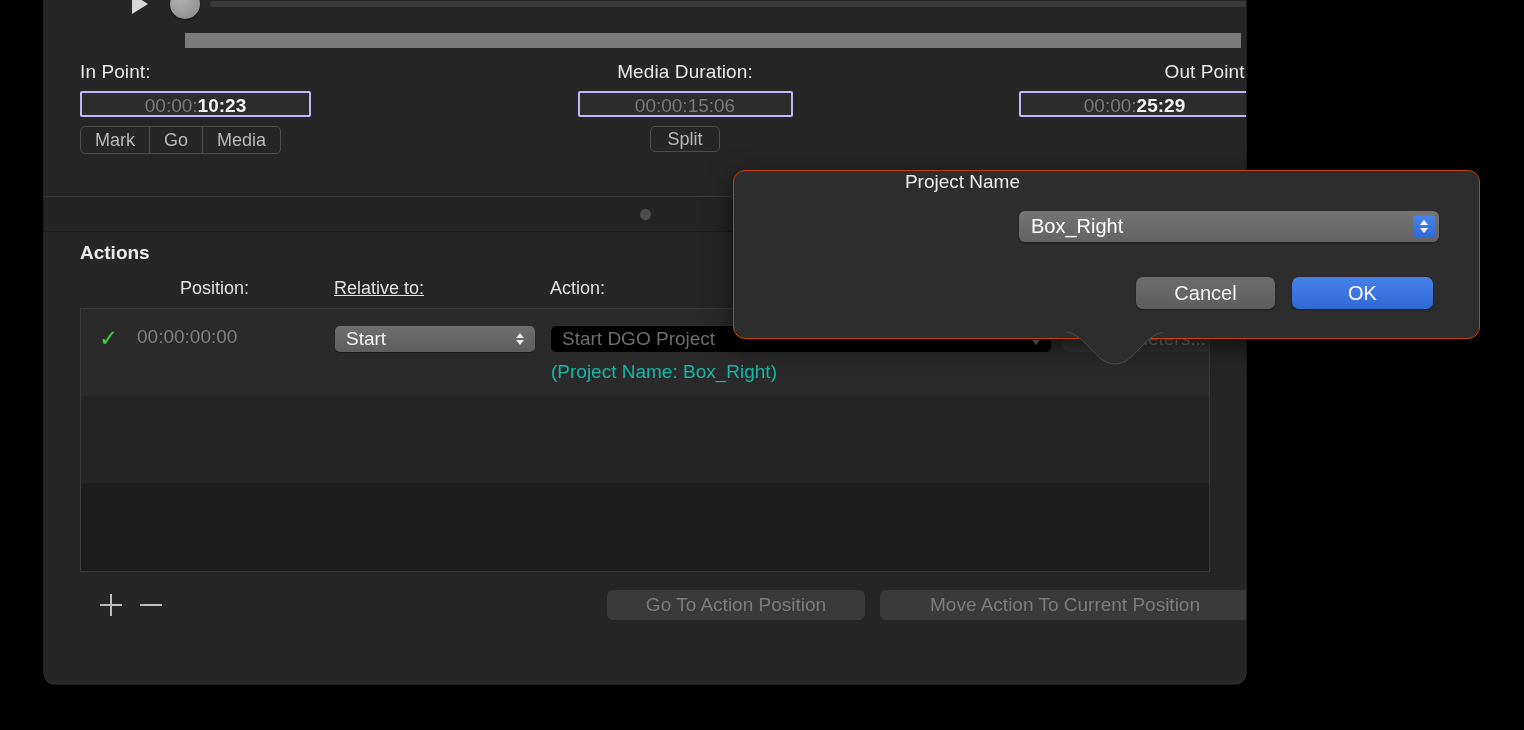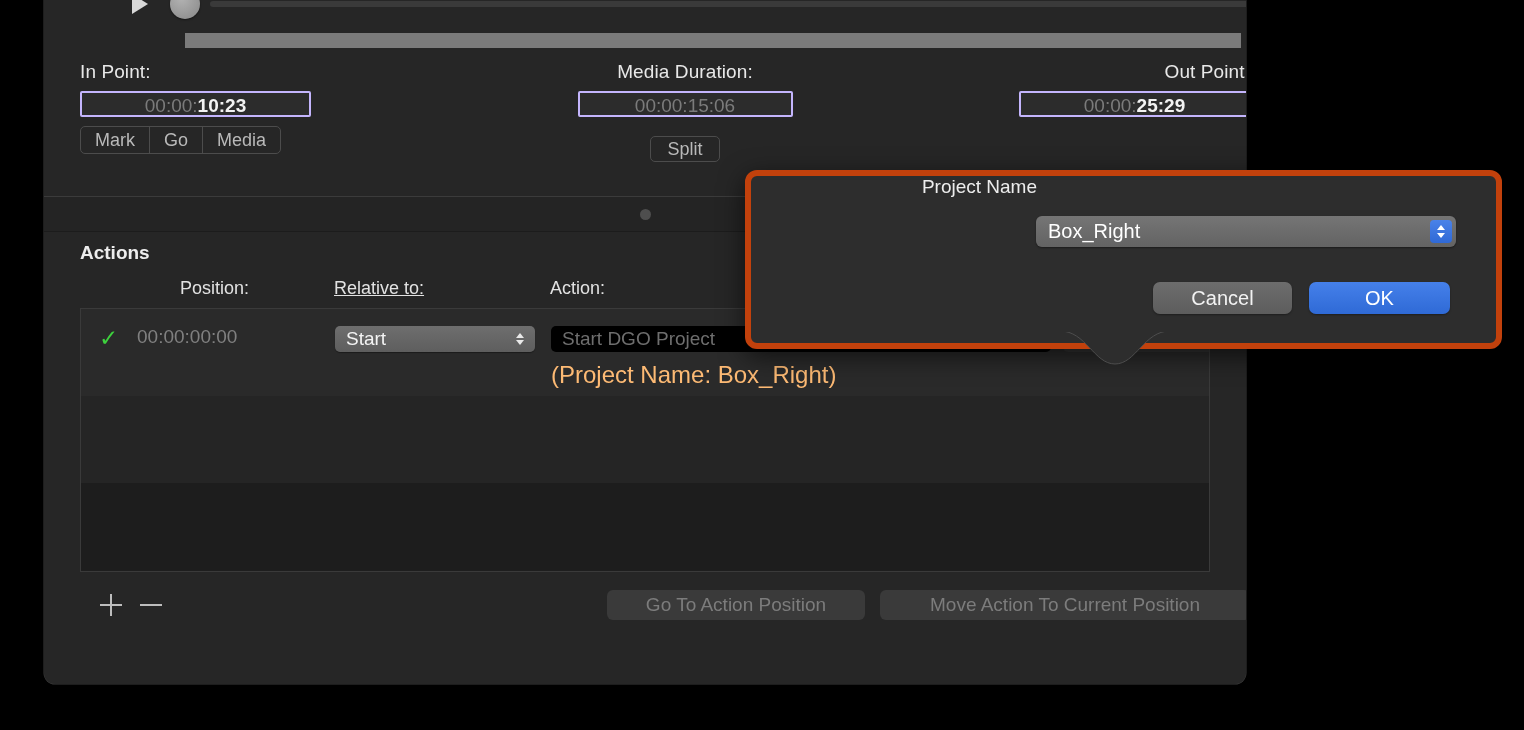--- a/index.html
+++ b/index.html
@@ -148,21 +148,21 @@
     padding: 0 14px;
     font-size: 18px;
     color: #b9b9b9;
     height: 100%;
     box-sizing: border-box;
     cursor: default;
     white-space: nowrap;
   }
   .seg-item + .seg-item { border-left: 1px solid #4c4c4c; }
 
-  .split-wrap { text-align: center; margin-top: 19px; }
+  .split-wrap { text-align: center; margin-top: 9px; }
   .split-btn {
     display: inline-flex;
     align-items: center;
     justify-content: center;
     height: 26px;
     padding: 0 16px;
     border: 1px solid #4c4c4c;
     border-radius: 5px;
     font-size: 18px;
     color: #b9b9b9;
@@ -317,22 +317,22 @@
     justify-content: center;
     box-sizing: border-box;
     cursor: default;
     white-space: nowrap;
   }
 
   .row-sub {
     position: absolute;
     left: 470px;
     top: 52px;
-    font-size: 24px;
-    color: #fdba74;
+    font-size: 19px;
+    color: #14b8a6;
     white-space: nowrap;
   }
 
   
   .bottom {
     position: absolute;
     left: 36px;
     top: 620px;
     width: 1170px;
     height: 58px;
@@ -374,24 +374,23 @@
 
   
   .popover {
     position: absolute;
     left: 733px;
     top: 170px;
     width: 745px;
     height: 167px;
     background: #2d2d2d;
     border-radius: 12px;
-    border: 6px solid #c2410c;
+    border: 1px solid #c2410c;
     box-shadow: 0 7px 26px rgba(0,0,0,.62);
     z-index: 40;
-    margin-left: 12px;
   }
   .po-label {
     position: absolute;
     left: 116px;
     width: 170px;
     text-align: right;
     font-size: 19px;
     color: #ededed;
     white-space: nowrap;
   }

